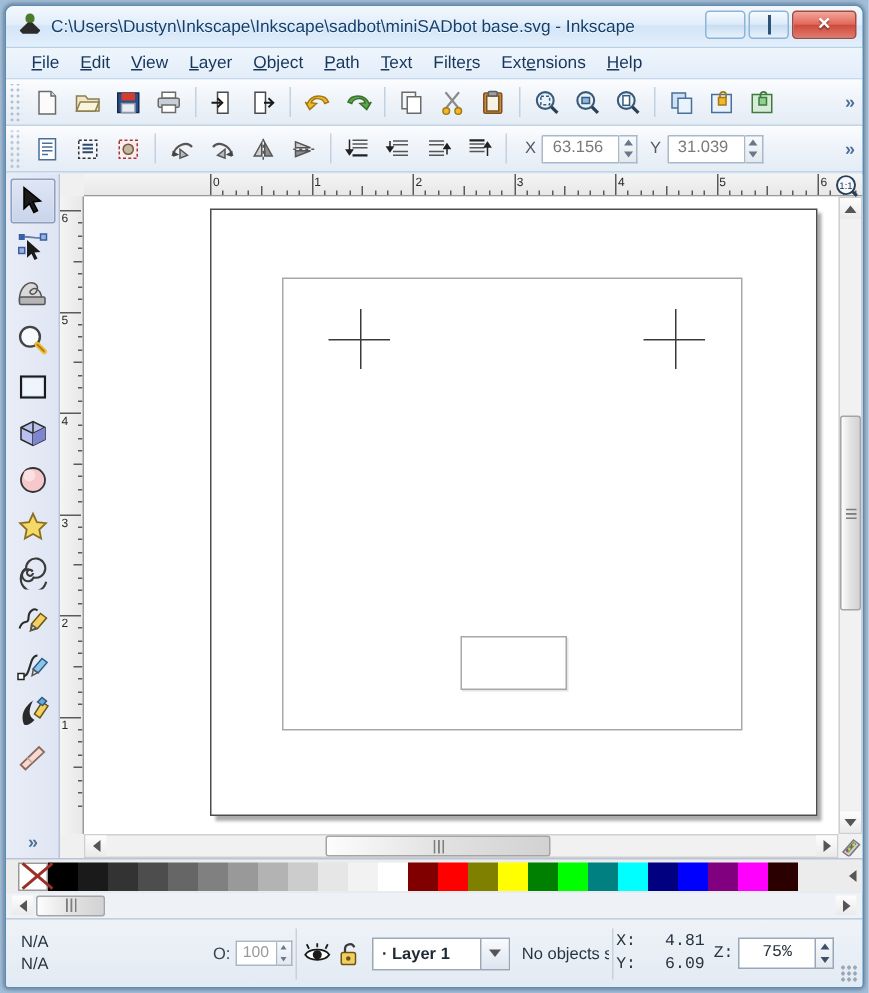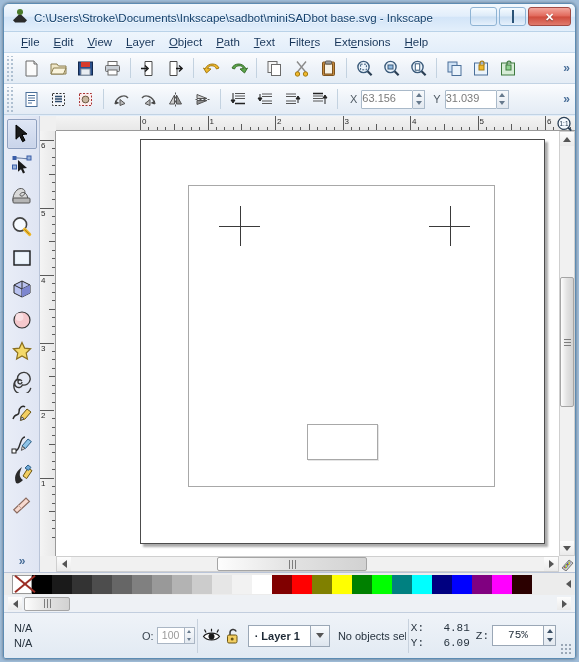--- a/index.html
+++ b/index.html
@@ -115,21 +115,21 @@
     width: 1px; height: 20px; margin: 0 4px;
     background: #c3d2e0; flex:none;
   }
   .overflow {
     position:absolute; right:6px; top:8px;
     color:#4a6f99; font-size:12px; font-weight:bold; letter-spacing:-1px;
   }
   .coordfield {
     width: 52px; height: 19px;
     border: 1px solid #a9b9c9; background:#fff;
-    color:#7a7a7a; font-size:11px; text-align:left;
+    color:#7a7a7a; font-size:11px; text-align:center;
     padding: 1px 4px 0 0; border-radius:1px;
   }
   .spin {
     width: 12px; height: 19px; border:1px solid #a9b9c9; border-left:none;
     background: linear-gradient(to bottom,#f8fafc,#e3e9f0);
     display:flex; flex-direction:column; align-items:center; justify-content:space-around;
   }
   .spin i { border-left:3px solid transparent; border-right:3px solid transparent; }
   .spin i.up { border-bottom:4px solid #66798c; }
   .spin i.dn { border-top:4px solid #66798c; }
@@ -286,21 +286,21 @@
   .op-spin { width:10px; height:17px; border:1px solid #aab6c4; border-left:none;
     background:linear-gradient(to bottom,#f8fafc,#e3e9f0);
     display:flex; flex-direction:column; align-items:center; justify-content:space-around; }
   .op-spin i { border-left:2.5px solid transparent; border-right:2.5px solid transparent; }
   .op-spin i.up { border-bottom:3.5px solid #66798c; }
   .op-spin i.dn { border-top:3.5px solid #66798c; }
   #layer-select {
     height:22px; display:flex; align-items:center; flex:none;
     border:1px solid #9aa7b6; background:#fff; margin-left:4px;
   }
-  #layer-name { padding:0 10px 0 6px; font-size:11px; font-weight:bold; color:#1d2935; white-space:nowrap; }
+  #layer-name { padding:0 20px 0 6px; font-size:11px; font-weight:bold; color:#1d2935; white-space:nowrap; }
   #layer-drop {
     width:19px; height:20px; border-left:1px solid #9aa7b6;
     background:linear-gradient(to bottom,#f9fbfd,#dde5ee);
     display:flex; align-items:center; justify-content:center;
   }
   #statustext {
     flex:1; padding-left:8px; font-size:11px; color:#27333f;
     white-space:nowrap; overflow:hidden;
   }
   #coords { display:flex; flex:none; font-family:"Liberation Mono",monospace; font-size:11px; line-height:15px; }
@@ -328,21 +328,21 @@
 </head>
 <body>
 
 <div id="window">
 
   <div id="titlebar">
     <div class="app-icon">
       <div class="body"></div>
         <div class="top"></div>
     </div>
-    <div id="title-text">C:\Users\Stroke\Documents\Inkscape\sadbot\miniSADbot base.svg - Inkscape</div>
+    <div id="title-text">C:\Users\Dustyn\Inkscape\Inkscape\sadbot\miniSADbot base.svg - Inkscape</div>
     <div id="wincontrols">
       <div class="winbtn">
         <span class="glyph"><span class="min-glyph"></span></span>
       </div>
       <div class="winbtn">
         <span class="glyph"><span class="max-glyph"></span></span>
       </div>
       <div class="winbtn close">
         <span class="glyph">✕</span>
       </div>

